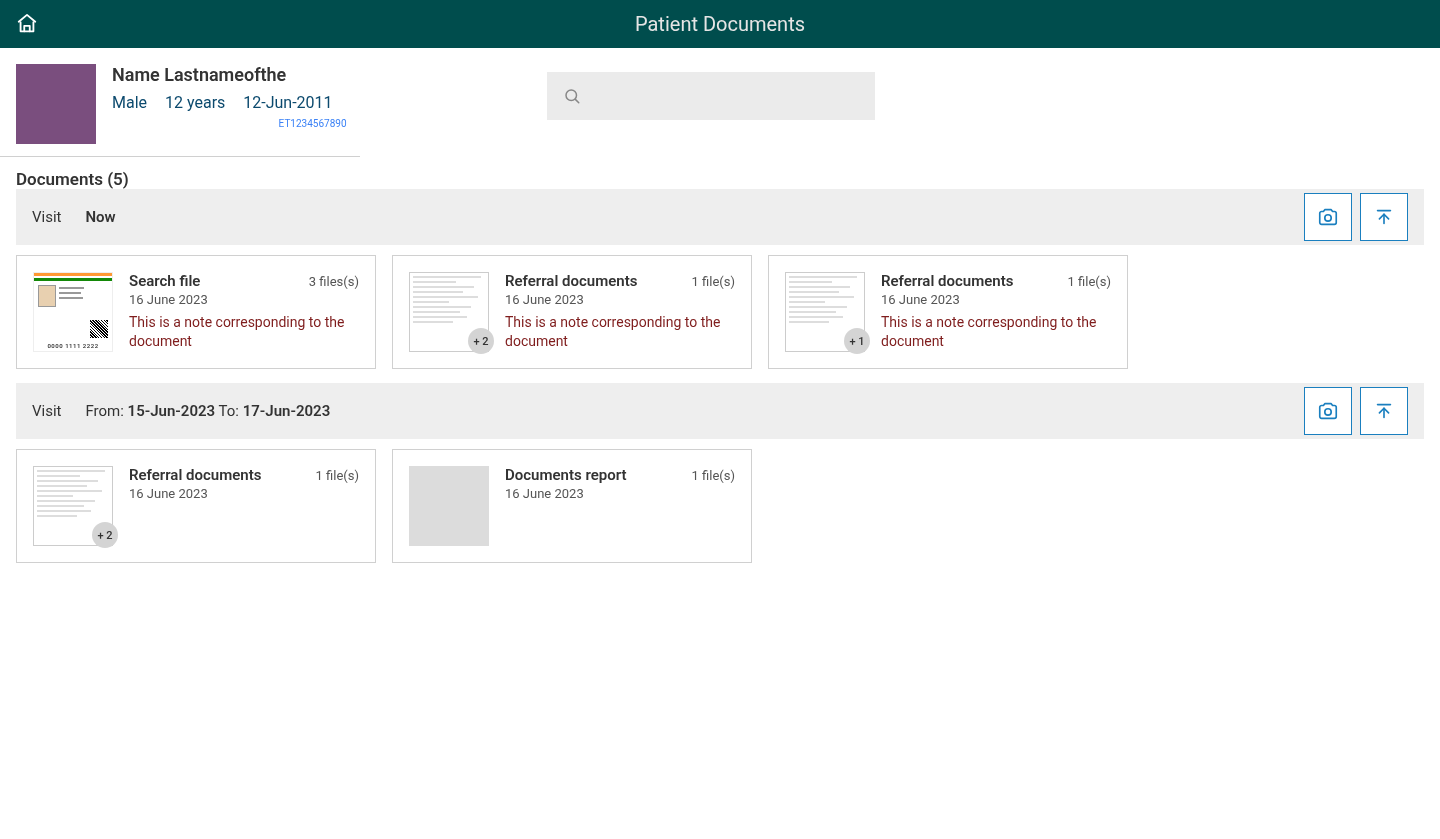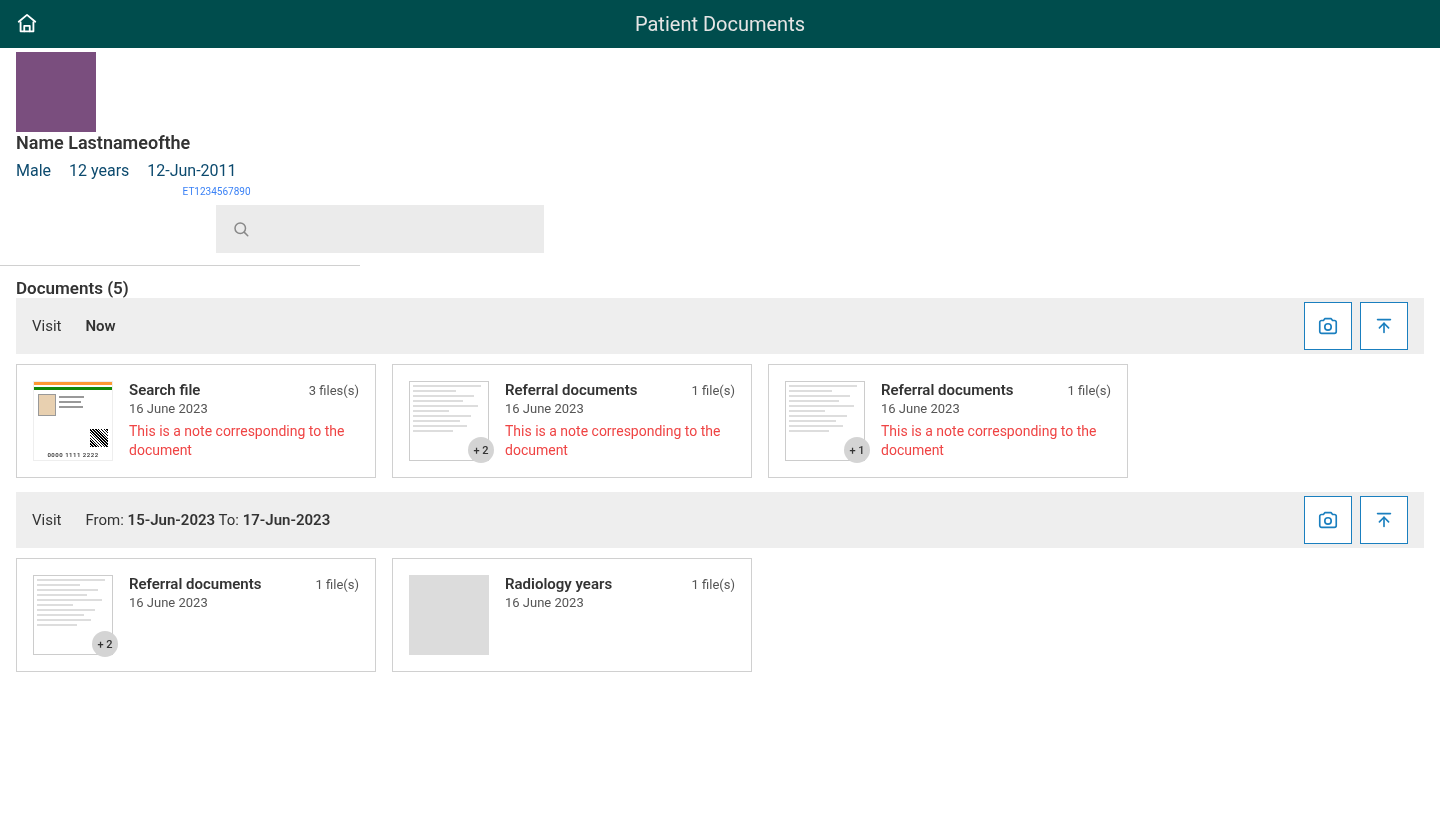--- a/index.html
+++ b/index.html
@@ -1,20 +1,20 @@
 <!DOCTYPE html>
 <html><head>
   <meta charset="utf-8">
   <style>
     * { margin: 0; padding: 0; box-sizing: border-box; font-family: -apple-system, BlinkMacSystemFont, 'Segoe UI', Roboto, Helvetica, Arial, sans-serif; }
     body { width: 1440px; height: 839px; background: #fff; overflow: hidden; }
     .header { background: #004d4d; height: 48px; display: flex; align-items: center; position: relative; }
     .home-btn { position: absolute; left: 16px; color: #fff; display: flex; align-items: center; }
     .header-title { flex: 1; text-align: center; color: #e5e5e5; font-size: 20px; font-weight: 400; }
-    .patient-row { display: flex; padding: 4px 16px 12px 16px; align-items: flex-start; flex-direction: column; }
+    .patient-row { display: flex; padding: 16px 16px 12px 16px; align-items: flex-start; }
     .avatar { width: 80px; height: 80px; background: #7a4e7e; margin-right: 16px; }
     .patient-info { flex: 0 0 auto; }
     .patient-name { font-size: 18px; font-weight: 600; color: #333; margin-bottom: 8px; }
     .patient-meta { font-size: 16px; color: #0c4a6e; margin-bottom: 6px; }
     .patient-meta span { margin-right: 14px; }
     .patient-id { font-size: 10px; color: #3b82f6; text-align: right; }
     .divider { border-bottom: 1px solid #d0d0d0; width: 360px; margin-left: 0; }
     .search-wrap { margin-left: 200px; margin-top: 8px; width: 328px; }
     .search { background: #ebebeb; height: 48px; display: flex; align-items: center; padding: 0 16px; border: none; }
     .search svg { color: #888; flex-shrink: 0; }
@@ -42,21 +42,21 @@
     .thumb-doc { position: relative; }
     .thumb-doc-inner { width: 80px; height: 80px; border: 1px solid #ccc; background: #fff; padding: 3px; display: flex; flex-direction: column; gap: 3px; }
     .dline { height: 2px; background: #ddd; }
     .thumb-blank { background: #dcdcdc; }
     .extra-badge { position: absolute; bottom: -2px; right: -5px; width: 26px; height: 26px; border-radius: 50%; background: #d4d4d4; color: #333; font-size: 11px; font-weight: 500; display: flex; align-items: center; justify-content: center; }
     .card-content { flex: 1; min-width: 0; }
     .card-top { display: flex; justify-content: space-between; align-items: baseline; }
     .card-title { font-size: 15px; font-weight: 600; color: #333; }
     .card-files { font-size: 13px; color: #555; white-space: nowrap; margin-left: 20px; }
     .card-date { font-size: 13px; color: #555; margin-top: 2px; }
-    .card-note { font-size: 14px; color: #ef4444; margin-top: 6px; line-height: 1.35; }
+    .card-note { font-size: 14px; color: #7f1d1d; margin-top: 6px; line-height: 1.35; }
   </style>
 </head>
 <body>
 
 <div class="header">
   <div class="home-btn">
     <svg width="22" height="22" viewBox="0 0 24 24" fill="none" stroke="currentColor" stroke-width="2" stroke-linecap="round" stroke-linejoin="round">
         <path d="M3 9.5L12 2l9 7.5"></path>
         <path d="M5 10v10h14V10"></path>
         <path d="M9 20v-6h6v6"></path>
@@ -234,19 +234,19 @@
         <div class="card-files">1 file(s)</div>
       </div>
       <div class="card-date">16 June 2023</div>
     </div>
   </div>
 
   <div class="card">
     <div class="thumb thumb-blank"></div>
     <div class="card-content">
       <div class="card-top">
-        <div class="card-title">Radiology years</div>
+        <div class="card-title">Documents report</div>
         <div class="card-files">1 file(s)</div>
       </div>
       <div class="card-date">16 June 2023</div>
     </div>
   </div>
 </div>
 
 </body></html>

